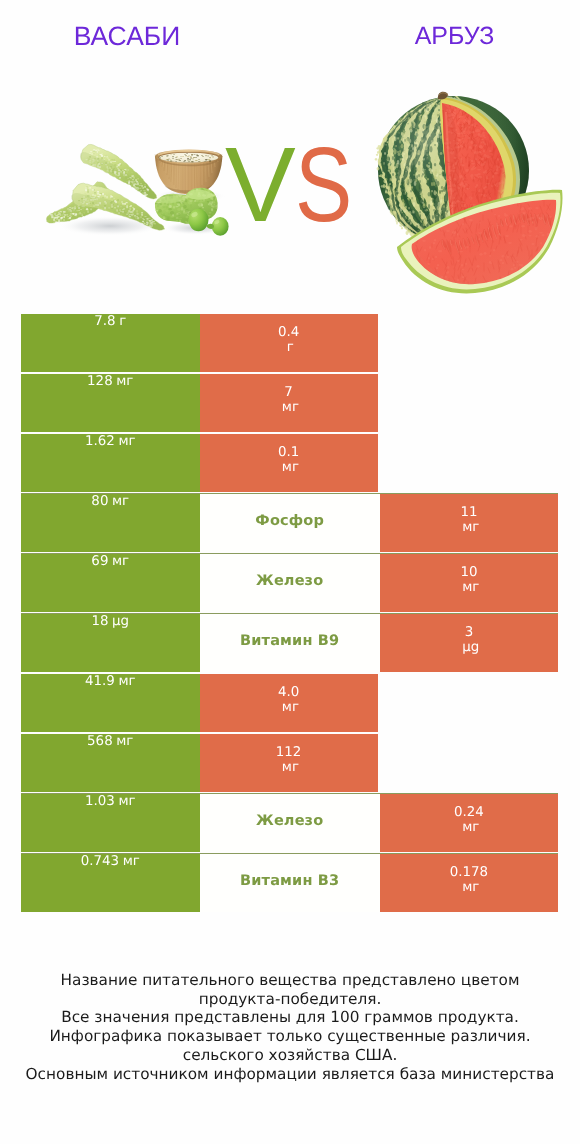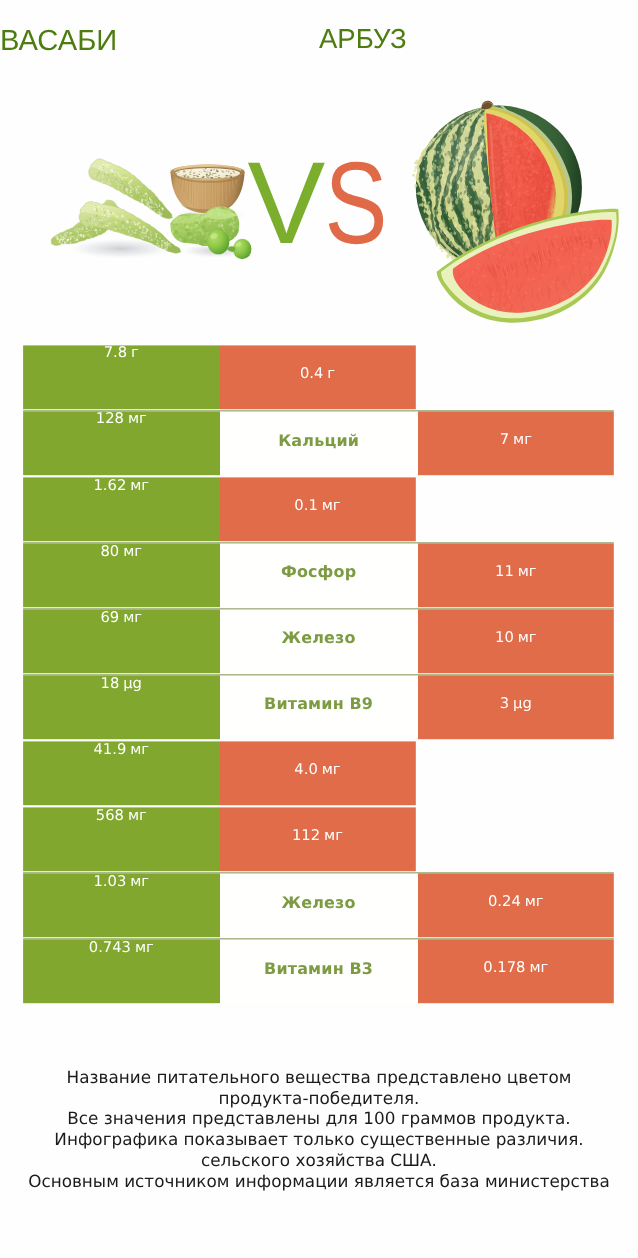--- a/index.html
+++ b/index.html
@@ -1,32 +1,32 @@
 <!DOCTYPE html>
 <html><head>
 <meta charset="utf-8">
 <style>
   html,body{margin:0;padding:0;}
   body{width:580px;height:1144px;background:#fefefe;font-family:"Liberation Sans",sans-serif;overflow:hidden;-webkit-font-smoothing:antialiased;-moz-osx-font-smoothing:grayscale;text-rendering:geometricPrecision;}
   .page{position:relative;width:580px;height:1144px;}
   .hdr{position:absolute;top:0;left:0;width:580px;height:300px;}
-  .title{position:absolute;top:23px;font-size:26.5px;color:#4d7c0f;text-align:left;letter-spacing:0px;line-height:26px;}
+  .title{position:absolute;top:23px;font-size:26.5px;color:#6d28d9;text-align:center;letter-spacing:0px;line-height:26px;}
   #t-left{left:0;width:254px;}
   #t-right{left:290px;width:329px;font-size:25px;}
   .vs{position:absolute;left:225px;top:132px;font-size:106px;font-weight:400;line-height:1;letter-spacing:-1px;z-index:5;}
   #vs-v{color:#7cae2e;}
   #vs-s{color:#e06a47;display:inline-block;transform:scaleX(0.81);transform-origin:left center;}
   #img-left{position:absolute;left:34px;top:118px;width:210px;height:140px;z-index:3;}
   #img-right{position:absolute;left:372px;top:80px;width:200px;height:212px;z-index:4;}
   .table{position:absolute;left:21px;top:314px;width:537px;}
   .row{position:relative;height:58px;margin-bottom:2px;display:flex;}
   .num,.unit,.lbl,.title,.fline{transform:translateZ(0);}
   .c-left{width:178.5px;background:#81a72f;display:flex;justify-content:center;padding-bottom:6px;box-sizing:border-box;}
   .c-mid{flex:1;background:#fffffd;display:flex;align-items:center;justify-content:center;padding-bottom:4px;box-sizing:border-box;}
-  .c-right{width:178.2px;background:#e06c49;display:flex;align-items:center;justify-content:center;padding-bottom:6px;box-sizing:border-box;}
+  .c-right{width:178.2px;background:#e06c49;display:flex;align-items:center;justify-content:center;padding-bottom:6px;box-sizing:border-box;flex-direction:column;}
   .num{font-size:13.4px;font-family:"DejaVu Sans",sans-serif;font-weight:400;}
   .unit{font-size:13.4px;font-family:"DejaVu Sans",sans-serif;font-weight:400;margin-left:3.6px;}
   .c-left .num,.c-left .unit{color:#ffffff;}
   .c-right .num,.c-right .unit{color:#ffffff;}
   .lbl{font-size:14.5px;font-family:"DejaVu Sans",sans-serif;font-weight:700;color:#7d9b43;letter-spacing:0.15px;}
   .sep{position:absolute;left:0;right:0;top:-1px;height:1px;background:#8b9c5e;}
   .foot{position:absolute;left:0;top:971px;width:580px;text-align:center;font-size:15.3px;font-family:"DejaVu Sans",sans-serif;line-height:18.7px;color:#1b1b1b;}
 </style>
 </head>
 <body>
@@ -394,24 +394,20 @@
         <div class="c-right">
           <span class="num">0.4</span>
           <span class="unit">г</span>
         </div>
       </div>
       <div class="row">
         <div class="c-left">
           <span class="num">128</span>
           <span class="unit">мг</span>
         </div>
-        <div class="c-mid">
-          <span class="lbl">Кальций</span>
-          <div class="sep"></div>
-        </div>
         <div class="c-right">
           <span class="num">7</span>
           <span class="unit">мг</span>
         </div>
       </div>
       <div class="row">
         <div class="c-left">
           <span class="num">1.62</span>
           <span class="unit">мг</span>
         </div>

